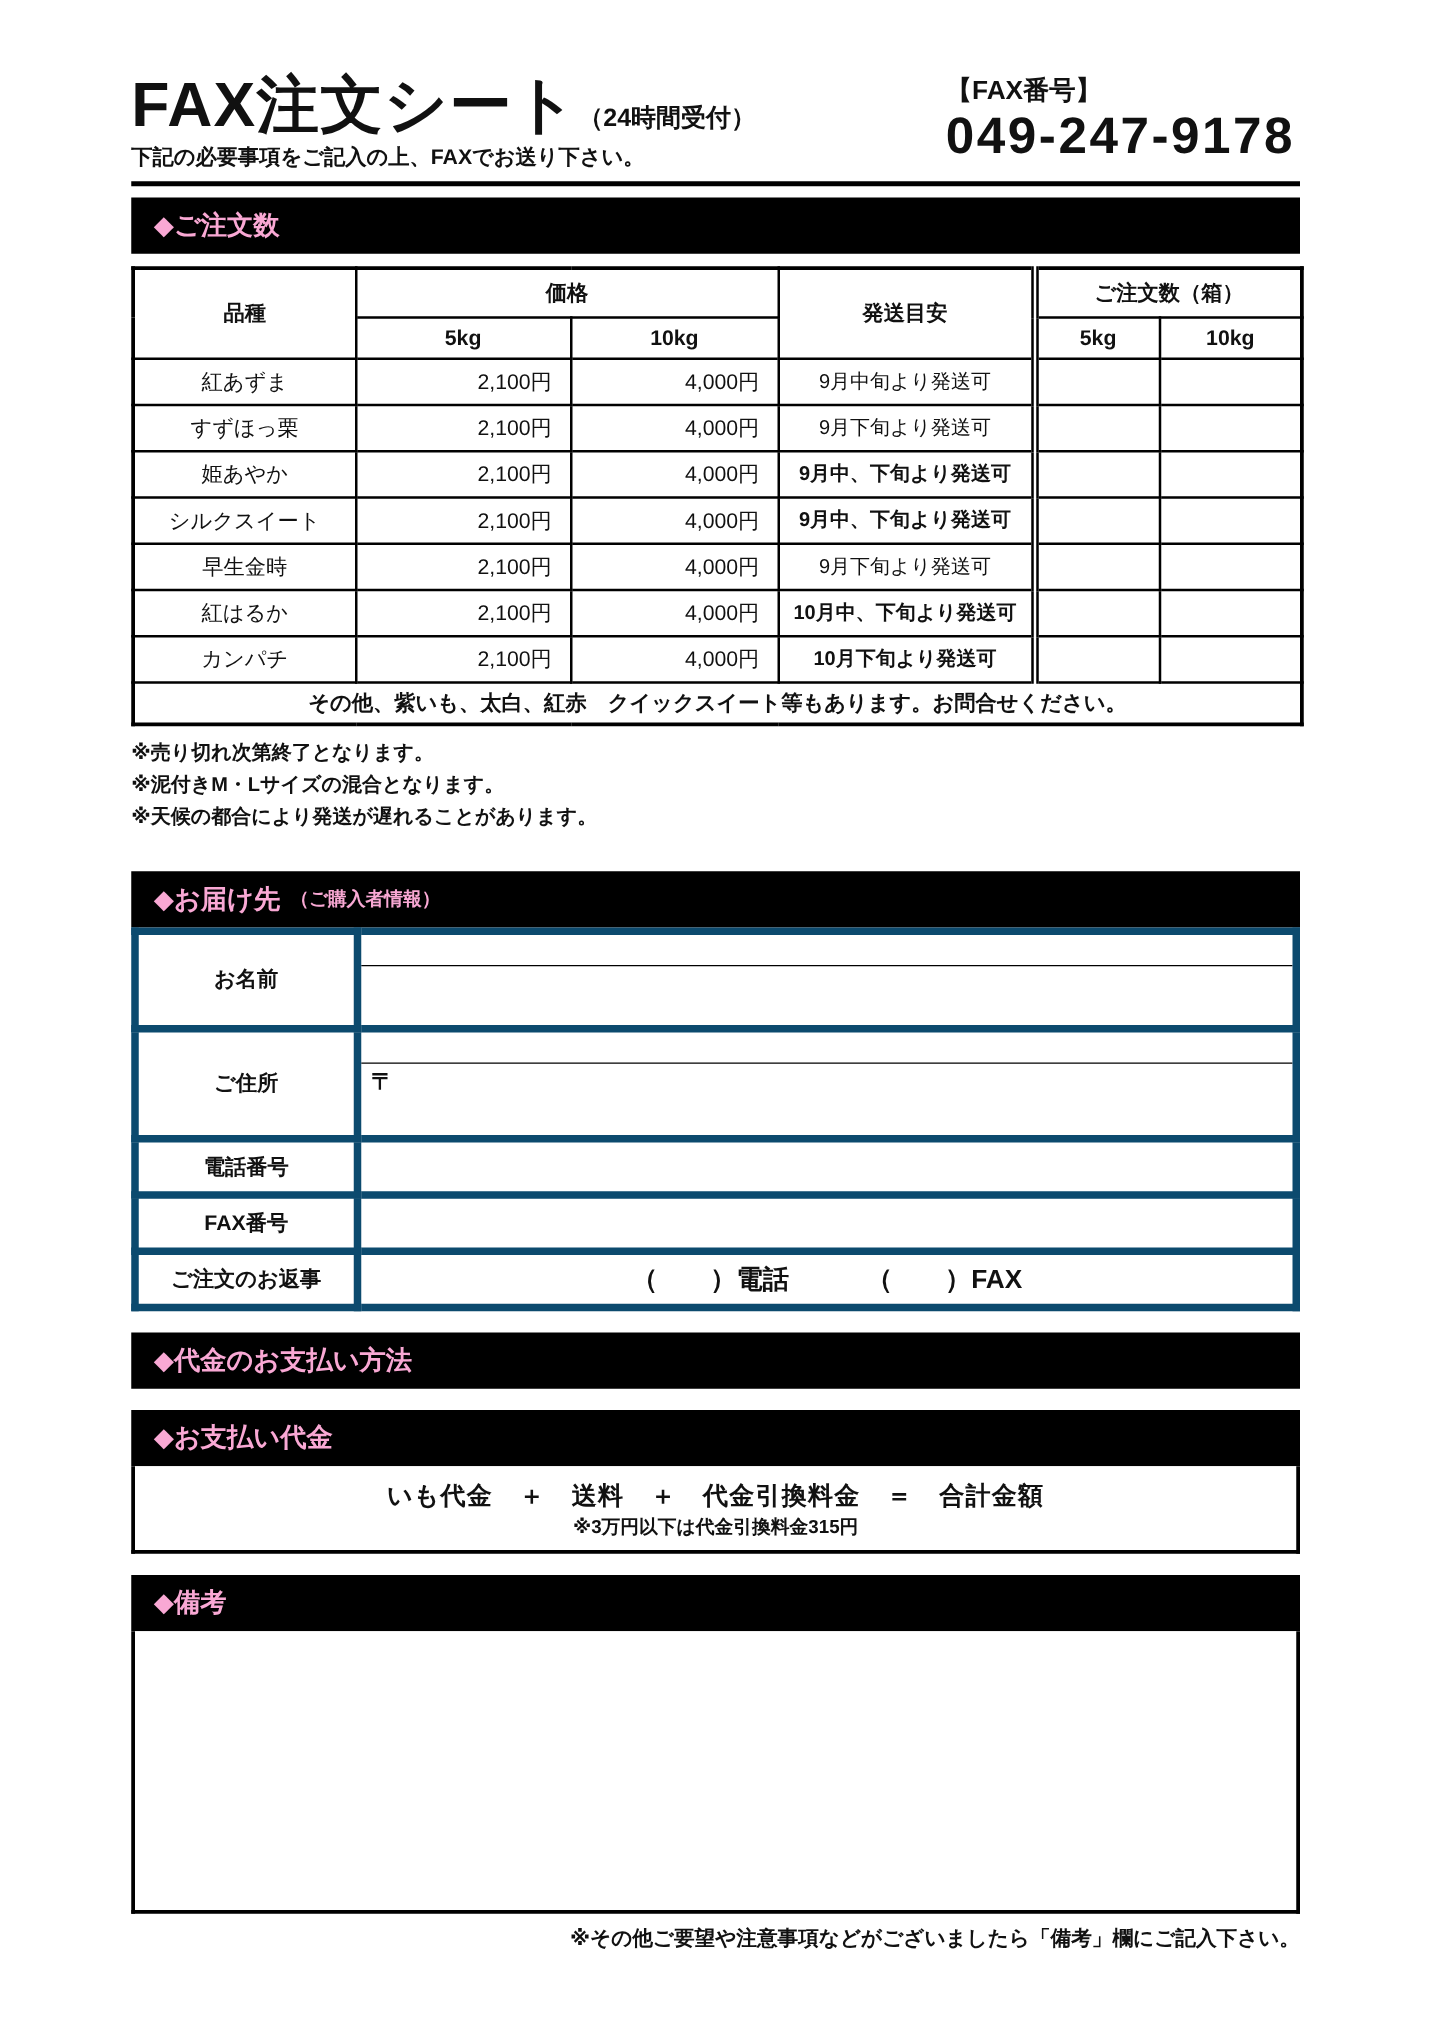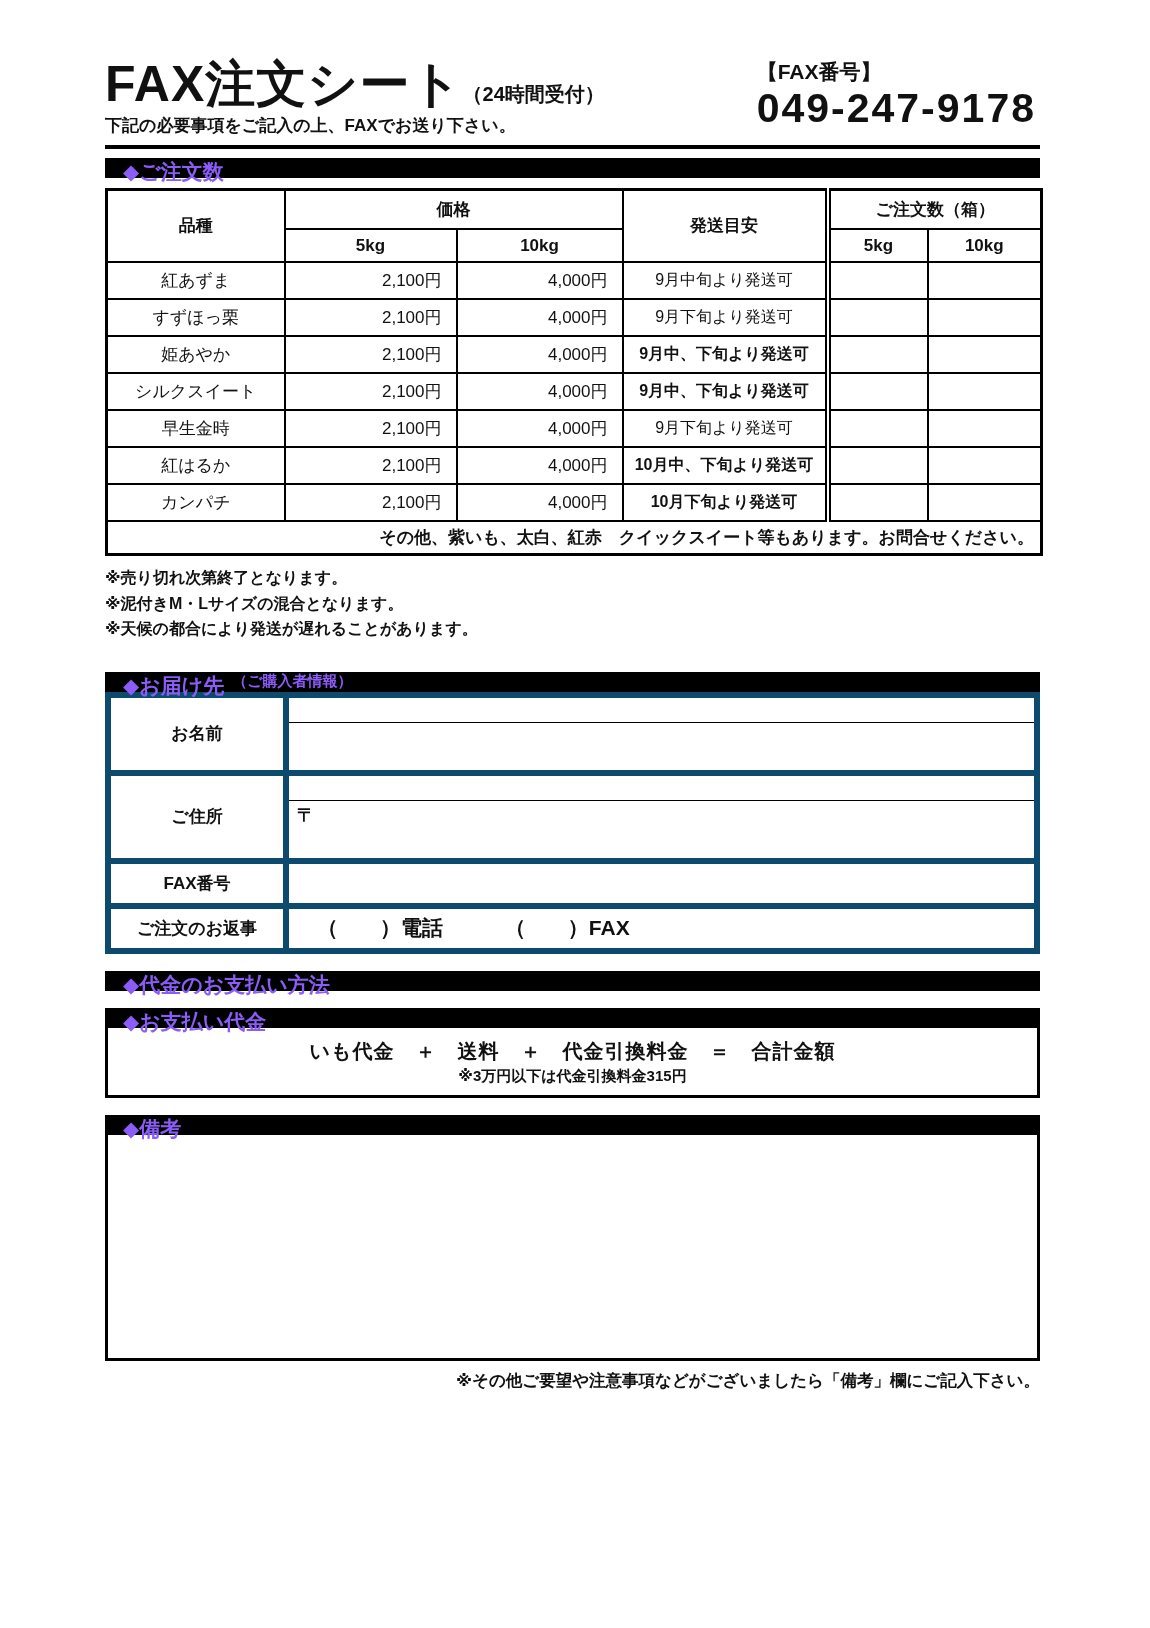--- a/index.html
+++ b/index.html
@@ -17,55 +17,55 @@
   .title { font-size:50px; font-weight:bold; letter-spacing:1px; line-height:1.05; }
   .title-note { font-size:20px; font-weight:bold; }
   .subtitle { font-size:17px; font-weight:bold; margin-top:3px; }
   .header-right { text-align:left; padding-right:4px; }
   .fax-label { font-size:21px; font-weight:bold; }
   .fax-number { font-size:41px; font-weight:bold; letter-spacing:2px; line-height:1.1; }
   .header-rule { border:none; border-top:4px solid #000; margin:8px 0 9px; }
 
   
   .section-bar {
-    background:#000; color:#8b5cf6; height:20px;
-    display:flex; align-items:flex-start; gap:8px;
+    background:#000; color:#f9a8d4; height:45px;
+    display:flex; align-items:center; gap:8px;
     font-size:21px; font-weight:bold; padding-left:18px;
   }
   .section-bar .small-note { font-size:15px; font-weight:bold; }
 
   
   table.order { border-collapse:collapse; width:100%; margin-top:10px; border:3px solid #000; table-layout:fixed; }
   table.order th, table.order td { border:2px solid #000; font-size:17px; overflow:hidden; }
   table.order th { font-weight:bold; text-align:center; }
   .order .h1 { height:40px; }
   .order .h2 { height:33px; }
   .order td { height:37px; text-align:center; }
   .order td.price { text-align:right; padding-right:14px; font-weight:normal; }
   .order td.variety { font-weight:normal; }
   .order td.ship { font-size:16px; }
   .order .b { font-weight:bold; }
   .order .group-sep { border-left:6px double #000; }
   .order td.qty { background:#fff; }
-  .order td.note-row { text-align:right; font-weight:bold; font-size:17px; padding:4px 6px; height:32px; }
+  .order td.note-row { text-align:center; font-weight:bold; font-size:17px; padding:4px 6px; height:32px; }
 
   .post-notes { margin-top:9px; font-size:16px; font-weight:bold; line-height:1.6; }
 
   
   .delivery { margin-top:30px; }
   table.form { border-collapse:collapse; width:100%; border:3px solid #000; table-layout:fixed; }
   table.form td { border:6px solid #0c4a6e; vertical-align:middle; }
   .form td.label { width:178px; text-align:center; font-weight:bold; font-size:17px; }
   .form td.value { padding:0; vertical-align:top; }
   .row-name { height:78px; }
   .row-addr { height:88px; }
   .row-sm { height:45px; }
   .furigana-strip { height:25px; border-bottom:1px solid #000; }
   .postal-mark { font-size:18px; font-weight:bold; padding:2px 0 0 8px; }
-  .reply-cell { text-align:left; font-size:21px; font-weight:bold; vertical-align:middle !important; }
+  .reply-cell { text-align:center; font-size:21px; font-weight:bold; vertical-align:middle !important; }
   .reply-cell span { margin:0 28px; }
 
   
   .boxed { border:3px solid #000; border-top:none; background:#fff; }
   .pay-method { margin-top:17px; }
   .pay-method .boxed { height:76px; padding:17px 0 0 198px; font-size:23px; font-weight:bold; }
   .pay-amount { margin-top:17px; }
   .pay-amount .boxed { height:70px; text-align:center; padding-top:10px; }
   .formula { font-size:20px; font-weight:bold; letter-spacing:1px; }
   .formula-note { font-size:15px; font-weight:bold; margin-top:2px; }
@@ -204,20 +204,24 @@
         </td>
       </tr>
       <tr class="row-addr">
         <td class="label">ご住所</td>
         <td class="value">
           <div class="furigana-strip"></div>
           <div class="postal-mark">〒</div>
         </td>
       </tr>
       <tr class="row-sm">
+        <td class="label">電話番号</td>
+        <td class="value"></td>
+      </tr>
+      <tr class="row-sm">
         <td class="label">FAX番号</td>
         <td class="value"></td>
       </tr>
       <tr class="row-sm">
         <td class="label">ご注文のお返事</td>
         <td class="reply-cell">
           <span>（　　）電話</span>
           <span>（　　）FAX</span>
         </td>
       </tr>

